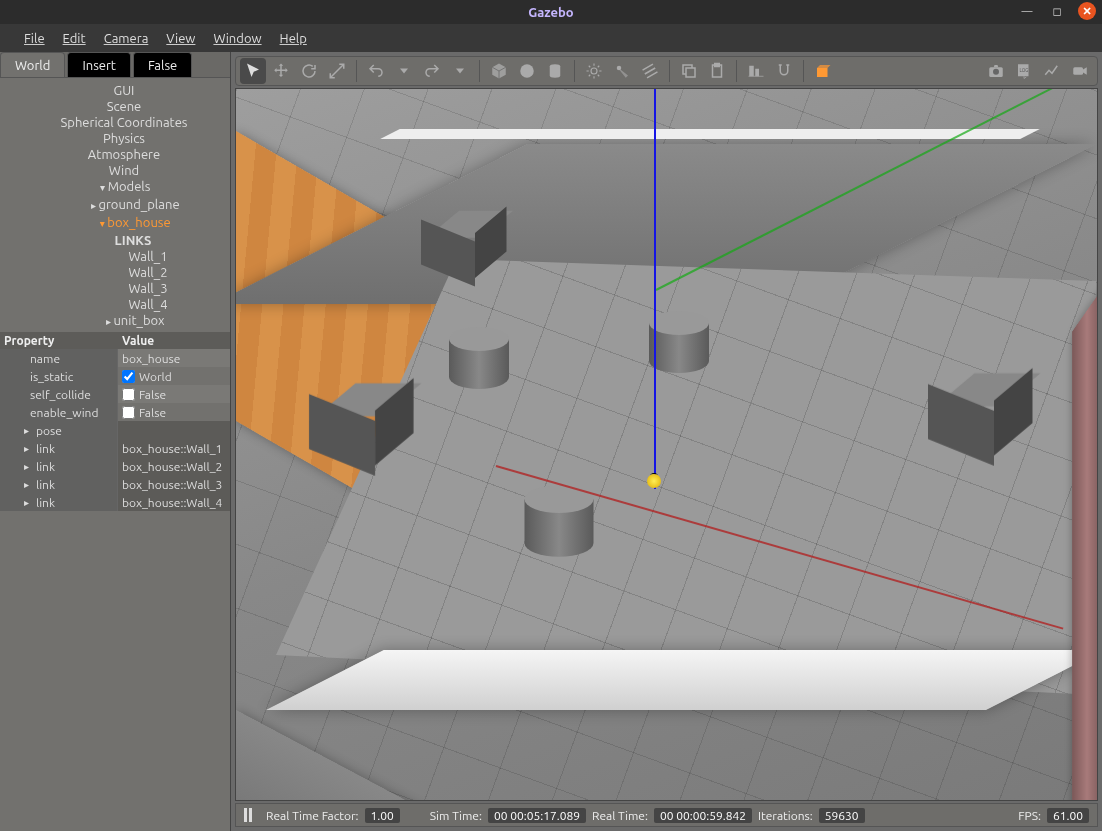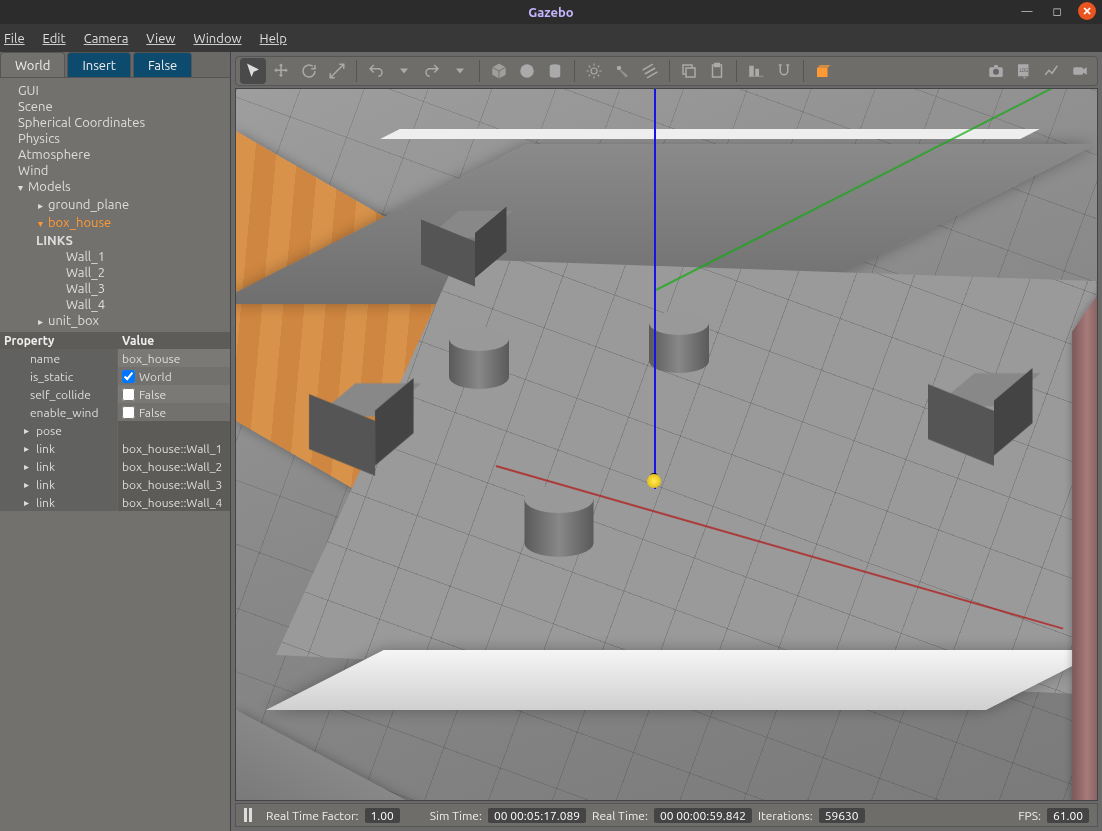--- a/index.html
+++ b/index.html
@@ -6,37 +6,37 @@
   body { font-family: Ubuntu, "Segoe UI", sans-serif; font-size: 13px; background: #2b2b2b; width: 1102px; height: 831px; overflow: hidden; }
   
   
   .titlebar { background: #2c2c2c; height: 24px; display: flex; align-items: center; position: relative; }
   .titlebar .title { color: #c4b5fd; font-weight: bold; margin: 0 auto; }
   .window-controls { position: absolute; right: 6px; top: 2px; display: flex; gap: 12px; align-items: center; }
   .win-btn { width: 18px; height: 18px; border-radius: 50%; display: flex; align-items: center; justify-content: center; color: #ccc; font-size: 11px; }
   .win-close { background: #e95420; color: #fff; font-weight: bold; }
   
   
-  .menubar { background: #383838; height: 28px; display: flex; align-items: center; padding: 0 4px; gap: 18px; color: #ddd; }
+  .menubar { background: #383838; height: 28px; display: flex; align-items: center; padding: 0 24px; gap: 18px; color: #ddd; }
   .menubar span { text-decoration: underline; text-decoration-color: #ccc; cursor: default; }
   
   
   .main { display: flex; height: calc(831px - 24px - 28px); background: #6a6a6a; }
   
   
   .left { width: 231px; background: #72716e; display: flex; flex-direction: column; border-right: 1px solid #444; }
   
   .tabs { display: flex; background: #6a6966; border-bottom: 1px solid #555; }
-  .tab { padding: 5px 14px; background: #0c4a6e; color: #eee; border: 1px solid #555; border-bottom: none; border-top-left-radius: 4px; border-top-right-radius: 4px; margin-right: 2px; font-size: 13px; }
+  .tab { padding: 5px 14px; background: #000000; color: #eee; border: 1px solid #555; border-bottom: none; border-top-left-radius: 4px; border-top-right-radius: 4px; margin-right: 2px; font-size: 13px; }
   .tab.active { background: #72716e; }
   
   .tree { flex: 1; overflow-y: auto; color: #ddd; padding: 4px 0; position: relative; max-height: 254px; }
   .tree::-webkit-scrollbar { width: 12px; }
   .tree::-webkit-scrollbar-thumb { background: #555; border-radius: 6px; }
-  .tree-item { padding: 0 0 0 28px; line-height: 16px; white-space: nowrap; }
+  .tree-item { padding: 0 0 0 28px; line-height: 16px; white-space: nowrap; text-align: center; }
   .tree-item.l1 { padding-left: 18px; }
   .tree-item.l2 { padding-left: 38px; }
   .tree-item.l3 { padding-left: 36px; }
   .tree-item.l4 { padding-left: 66px; }
   .tree-item.selected span { color: #ff9933; }
   .tree-item.bold span { font-weight: bold; }
   .arrow { display: inline-block; width: 10px; font-size: 10px; color: #ddd; }
   
   .prop-panel { background: #72716e; }
   .prop-header { display: flex; background: #5d5c59; color: #eee; font-weight: bold; font-size: 12px; }

